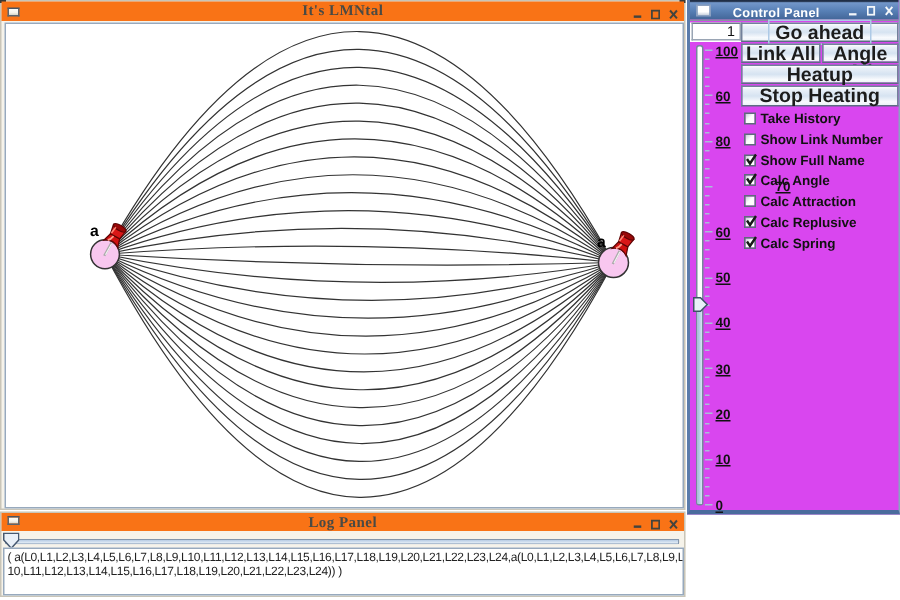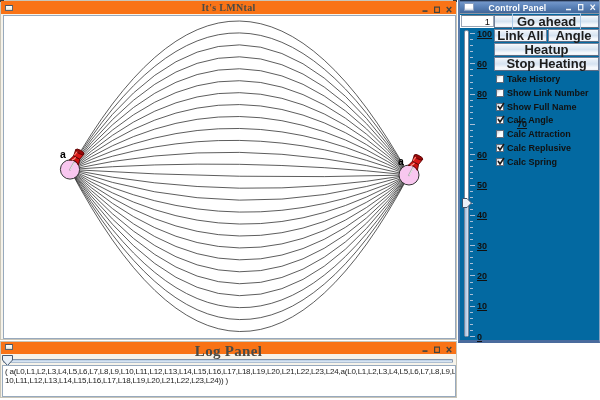--- a/index.html
+++ b/index.html
@@ -4,21 +4,21 @@
 body{width:600px;height:400px;background:#fff;font-family:"Liberation Sans",sans-serif;overflow:hidden;position:relative;}
 .win{position:absolute;background:#f6f3ea;}
 .titlebar{position:absolute;left:0;right:0;top:0;height:13px;background:#f97316;font-family:Liberation Serif, serif;}
 .ttext{position:absolute;top:1px;width:100%;text-align:center;font-size:10px;font-weight:bold;color:#4a4a44;letter-spacing:0.3px;}
 .wicon{position:absolute;left:4px;top:4px;width:8px;height:6px;background:linear-gradient(180deg,#fdfcf8 0%,#f4f2ea 60%,#d8d5c8 100%);border:1px solid #5c646e;border-top:1.5px solid #4a5462;}
 .wbtns{position:absolute;top:2px;right:4px;display:flex;gap:6px;}
 .wb{width:6px;height:9px;position:relative;}
 .wb svg{position:absolute;left:0;top:0;}
 .content{position:absolute;background:#fff;border:1px solid #97a9bd;}
 
-#cp{left:458px;top:0;width:142px;height:343px;background:#0369a1;border-left:2px solid #5a7cab;border-right:1px solid #8aa2c0;border-bottom:3px solid #4a6b9d;padding-left:14px;}
+#cp{left:458px;top:0;width:142px;height:343px;background:#d946ef;border-left:2px solid #5a7cab;border-right:1px solid #8aa2c0;border-bottom:3px solid #4a6b9d;padding-left:14px;}
 #cptitle{position:absolute;left:0;right:0;top:0;height:14px;background:linear-gradient(180deg,#1f2d44 0%,#23324b 7%,#7397ca 14%,#5880b6 55%,#436698 100%);border-bottom:1px solid #8b94a1;}
 #cptitle .t{position:absolute;top:3px;left:0;right:24px;text-align:center;font-size:8.5px;font-weight:bold;color:#fff;letter-spacing:0.2px;}
 #cpicon{position:absolute;left:4px;top:3px;width:10px;height:8px;background:linear-gradient(180deg,#ffffff 0%,#ffffff 65%,#c9d2de 100%);border:1px solid #8ba0c0;}
 .cpb{width:5px;height:9px;position:relative;}
 .cpb svg{position:absolute;left:0;top:0;}
 
 .btn{position:absolute;background:linear-gradient(180deg,#fcfdfe 0%,#e9f0f8 15%,#d6e3f1 50%,#f8fafd 82%,#edf2f8 100%);border:1px solid #72819a;border-bottom:1px solid #5d6c84;text-align:center;font-size:13px;font-weight:bold;color:#1c1c1c;line-height:12px;}
 .tfield{position:absolute;background:#fff;border:1px solid #9aa5b4;border-top:1px solid #707d8e;font-size:9.5px;color:#111;text-align:right;line-height:12px;padding-right:3px;}
 .cbrow{position:absolute;left:36px;font-size:9px;font-weight:bold;color:#111;height:14px;line-height:14px;}
 .cbox{position:absolute;left:0;top:3px;width:8px;height:8px;background:linear-gradient(135deg,#c6cdd6 0%,#fdfdfd 45%,#fff 100%);border:1px solid #5f6b7c;}
@@ -260,21 +260,21 @@
   <div class="slbl" style="left:17px;top:28.5px;">100</div>
 
   <svg width="10" height="10" style="position:absolute;left:2px;top:198px;">
       <path d="M0.5,0.5 L5,0.5 L9.5,5 L5,9.5 L0.5,9.5 Z" fill="#e8eff8" stroke="#3e5168" stroke-width="1"></path>
     </svg>
 </div>
 
 <div class="win" id="log" style="left:0;top:341px;width:457px;height:57px;border:1px solid #c9c5b8;">
   <div class="titlebar" style="height:12px;">
     <div class="wicon" style="top:2px;"></div>
-    <div class="ttext" style="font-size:15px;top:1px;">Log Panel</div>
+    <div class="ttext" style="font-size:10px;top:1px;">Log Panel</div>
     <div class="wbtns" style="top:2px;">
       <div class="wb">
           <svg width="6" height="10">
             <rect x="0.5" y="6.3" width="5" height="1.6" fill="#44443e"></rect>
           </svg>
         </div>
       <div class="wb">
           <svg width="6" height="10">
             <rect x="0.6" y="3.1" width="4.9" height="5.3" fill="none" stroke="#44443e" stroke-width="1.2"></rect>
           </svg>

